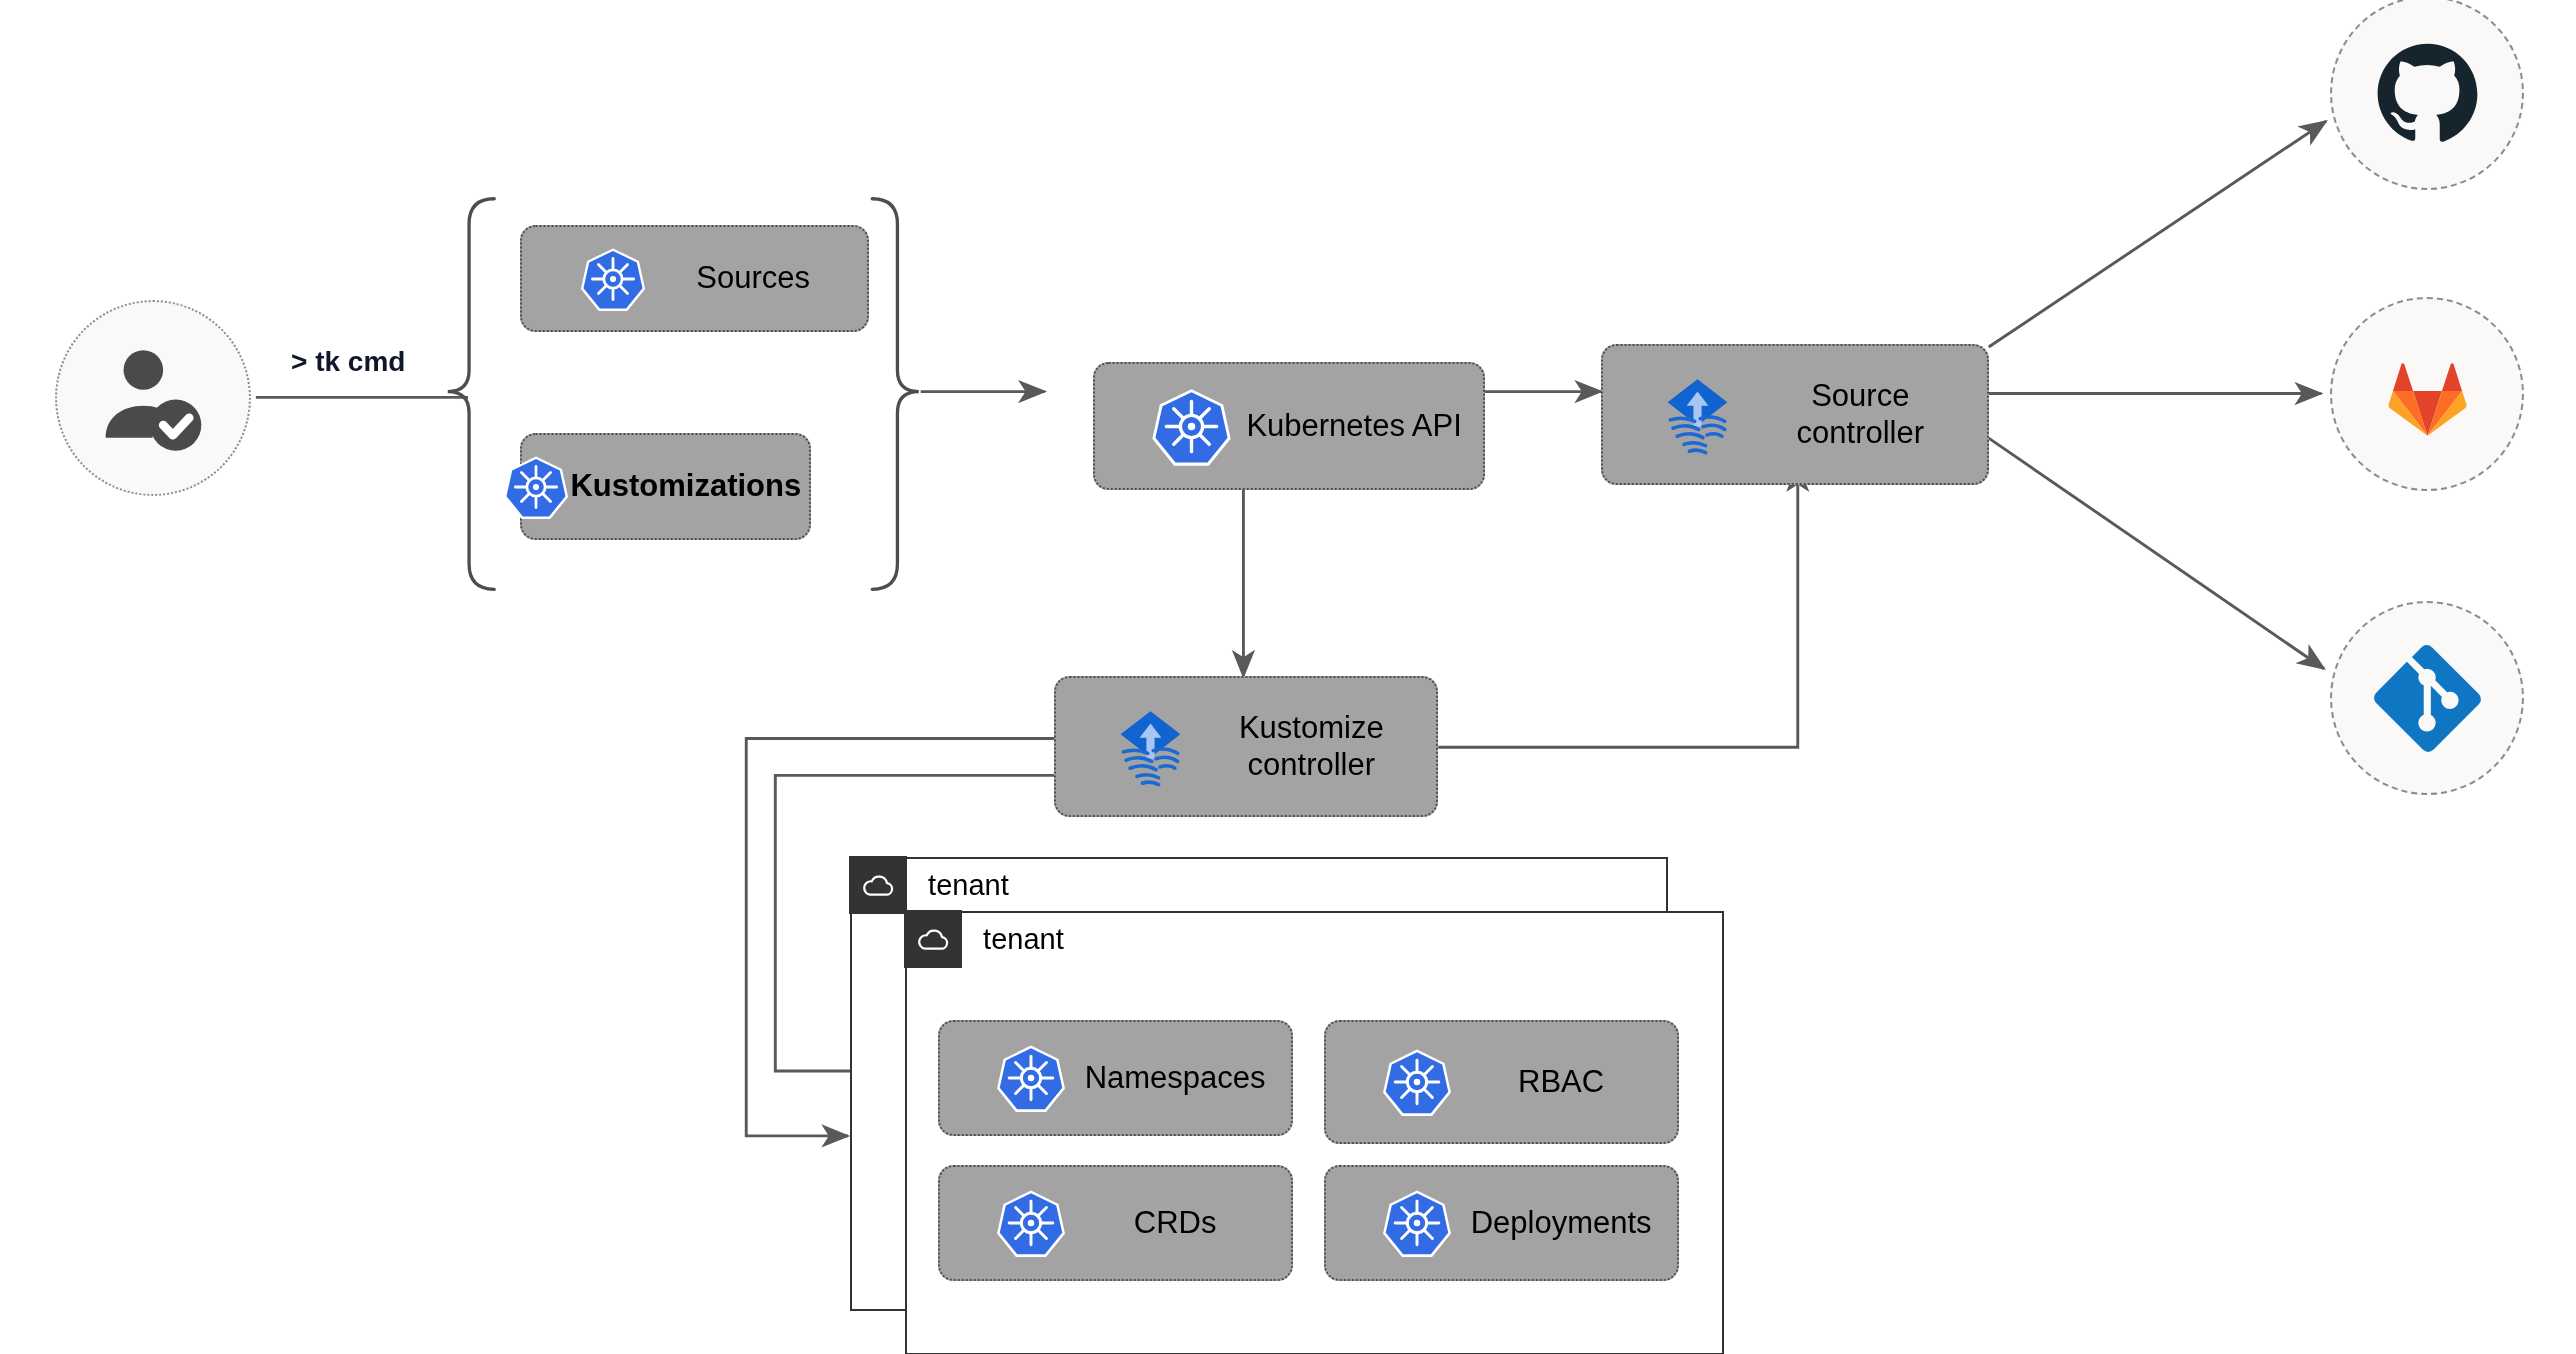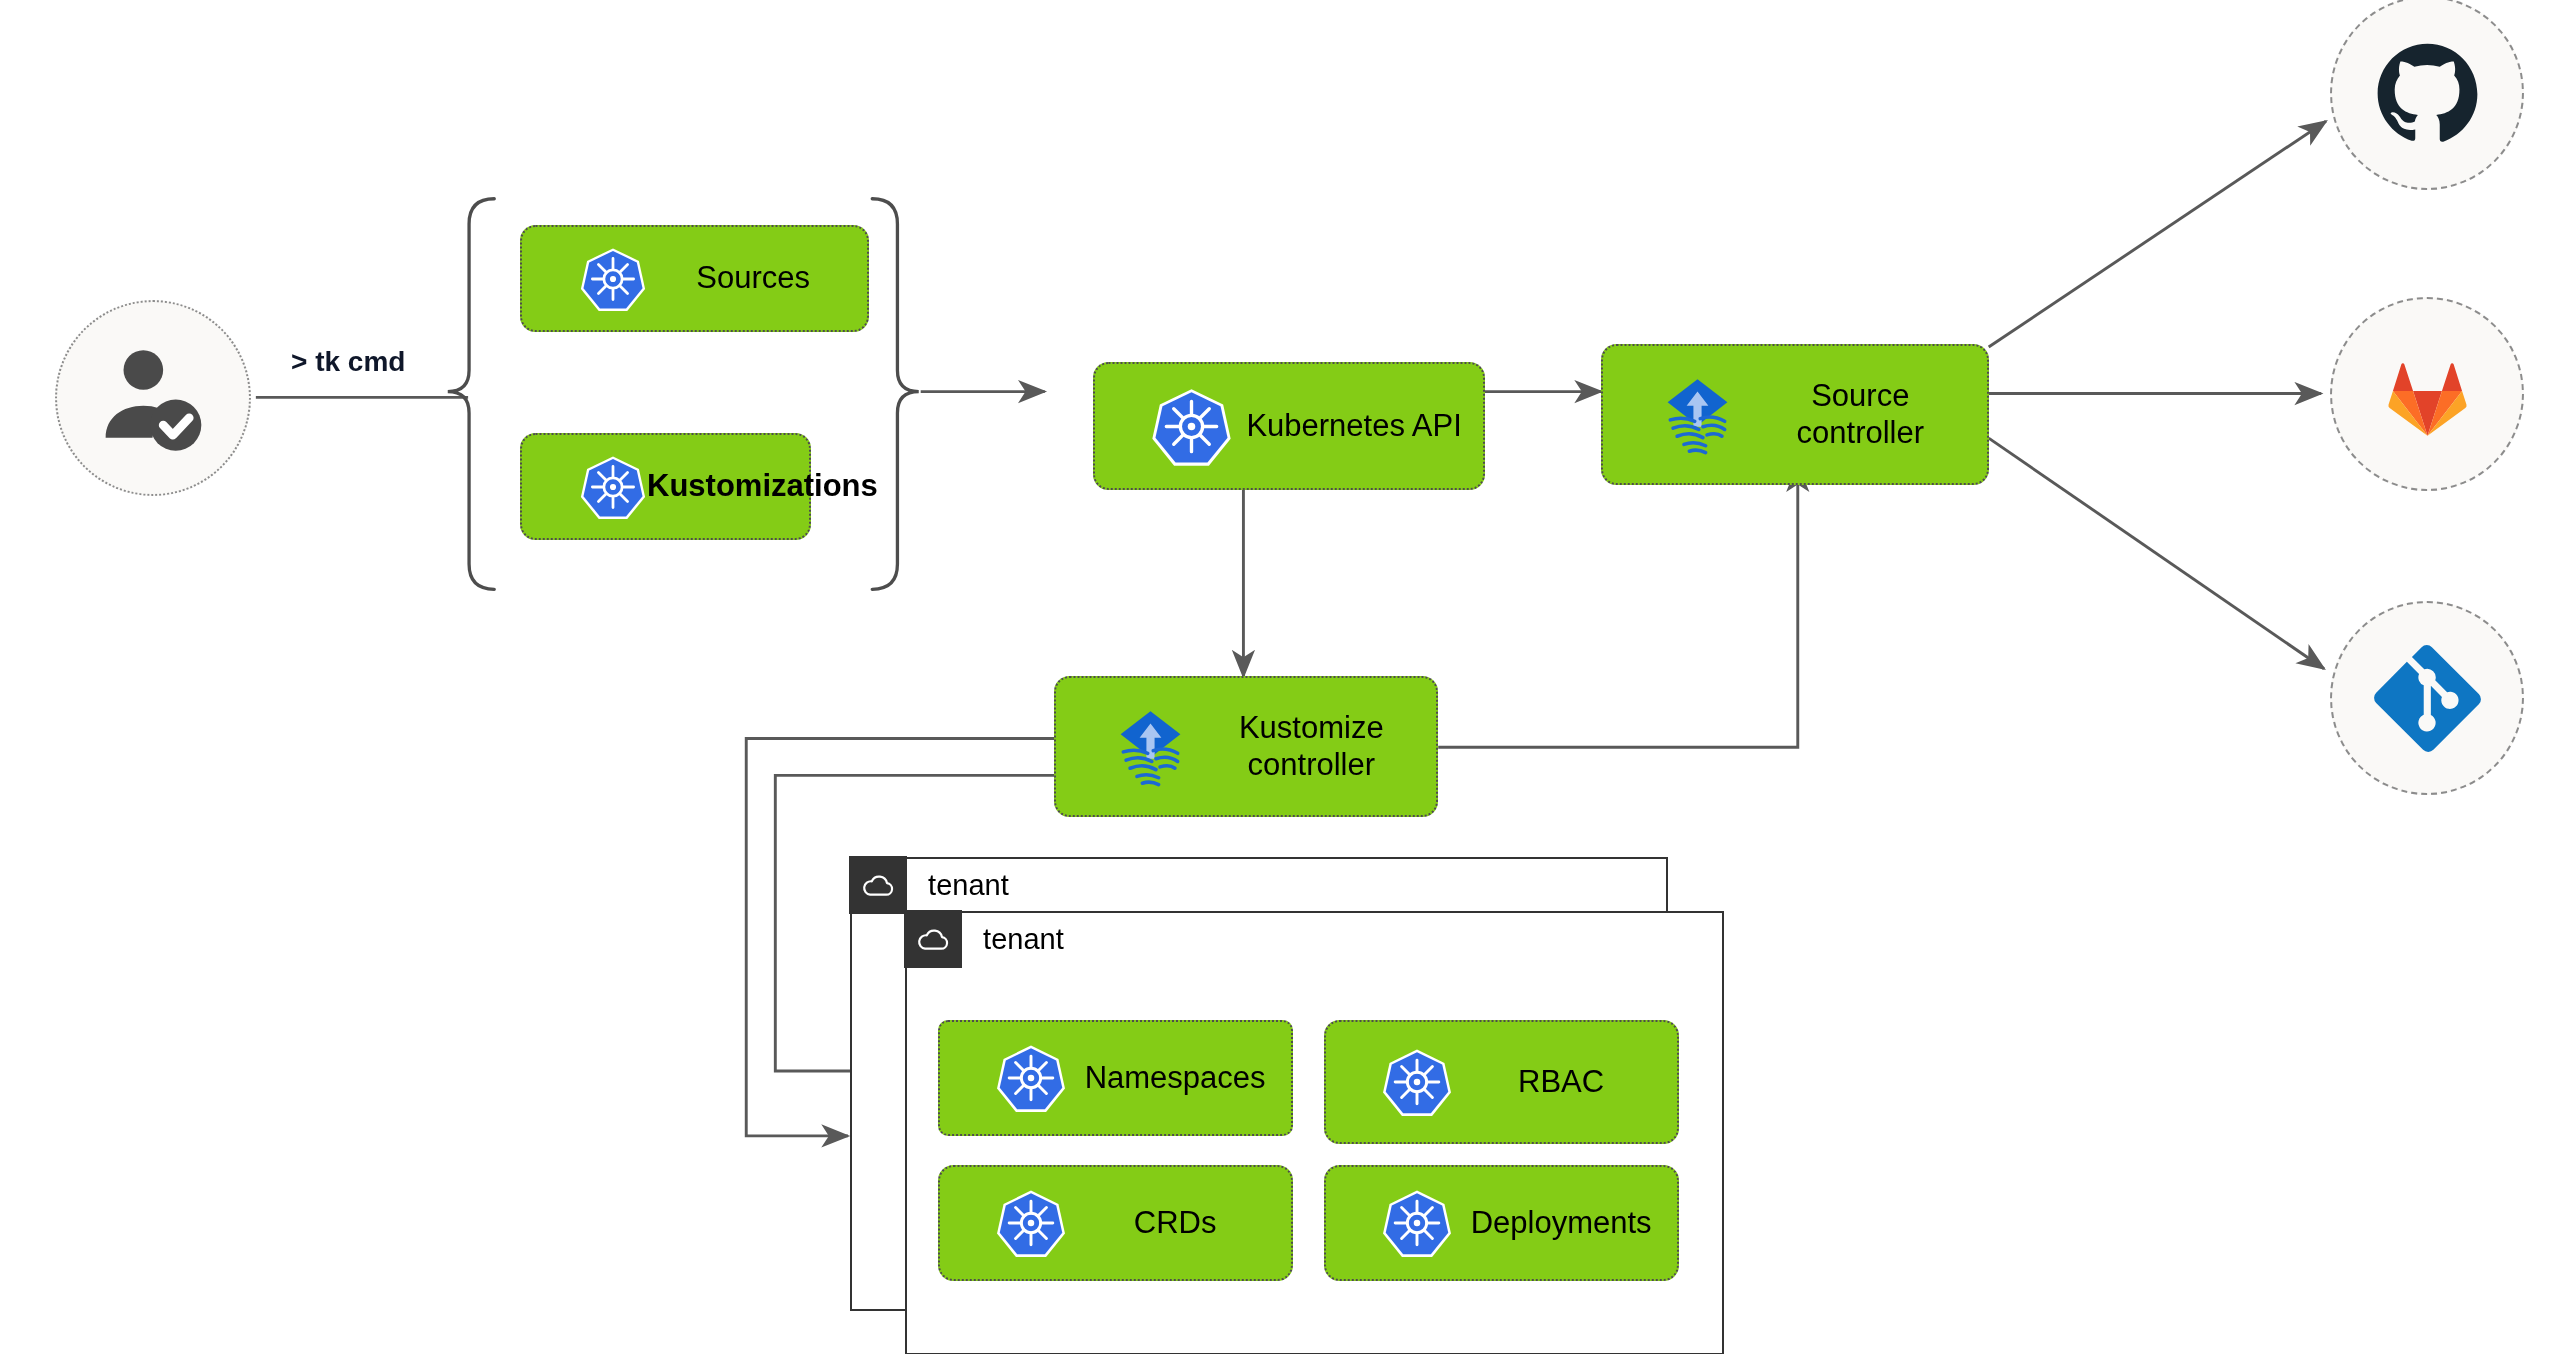--- a/index.html
+++ b/index.html
@@ -3,27 +3,27 @@
 <meta charset="utf-8">
 <style>
   html,body{margin:0;padding:0;background:#ffffff;}
   body{font-family:"Liberation Sans","DejaVu Sans",sans-serif;}
   #stage{position:relative;width:2576px;height:1355px;background:#fff;overflow:hidden;}
   #edges{position:absolute;left:0;top:0;width:2576px;height:1355px;}
 
   
   .node{
     position:absolute;
-    background:#84cc16;
+    background:#a3a3a3;
     border:2.9px dotted #4d4d4d;
     border-radius:15.5px;
     box-sizing:border-box;
     display:flex;
     align-items:center;
-    justify-content:flex-start;
+    justify-content:flex-end;
     padding-left:32px;
   }
   .node .label{
     color:#000;
     font-size:31px;
     line-height:1.18;
     text-align:center;
     flex:1;
     padding-right:7.8px;
     white-space:pre-line;
@@ -262,21 +262,21 @@
   <div class="tenant" style="left:905px;top:911px;width:819px;height:444px;">
     <div class="tenant-head">
       <div class="tenant-badge">
         <svg width="35" height="35" viewBox="0 0 24 24">
           <path d="M6.2 18.3h11.1a4 4 0 0 0 .5-7.97 5.5 5.5 0 0 0-10.4-1.2A4.2 4.2 0 0 0 6.2 18.3z" fill="none" stroke="#ffffff" stroke-width="1.5" stroke-linejoin="round"></path>
         </svg>
       </div>
       <span class="tenant-title">tenant</span>
     </div>
 
-    <div class="node" style="left:31px;top:107px;width:355px;height:116px;border-radius:10px;">
+    <div class="node" style="left:31px;top:107px;width:355px;height:116px;">
       <span class="ico" style="margin-left:23px;">
         <svg width="72" height="72" viewBox="0 0 64 64">
           <path d="M32 3.2 L56.4 15 L62.2 41.4 L45.4 62.2 L18.6 62.2 L1.8 41.4 L7.6 15 Z" fill="#fff"></path>
           <path d="M32 5.6 L54.4 16.4 L59.8 40.6 L44.3 59.8 L19.7 59.8 L4.2 40.6 L9.6 16.4 Z" fill="#326CE5"></path>
           <g fill="none" stroke="#fff" stroke-width="2.6" stroke-linecap="round">
             <circle cx="32" cy="32" r="8.6"></circle>
             <path d="M32 12.6 V23.2 M32 40.8 V51.4 M12.6 32 H23.2 M40.8 32 H51.4
                      M18.3 18.3 L25.8 25.8 M38.2 38.2 L45.7 45.7
                      M45.7 18.3 L38.2 25.8 M25.8 38.2 L18.3 45.7"></path>
           </g>

